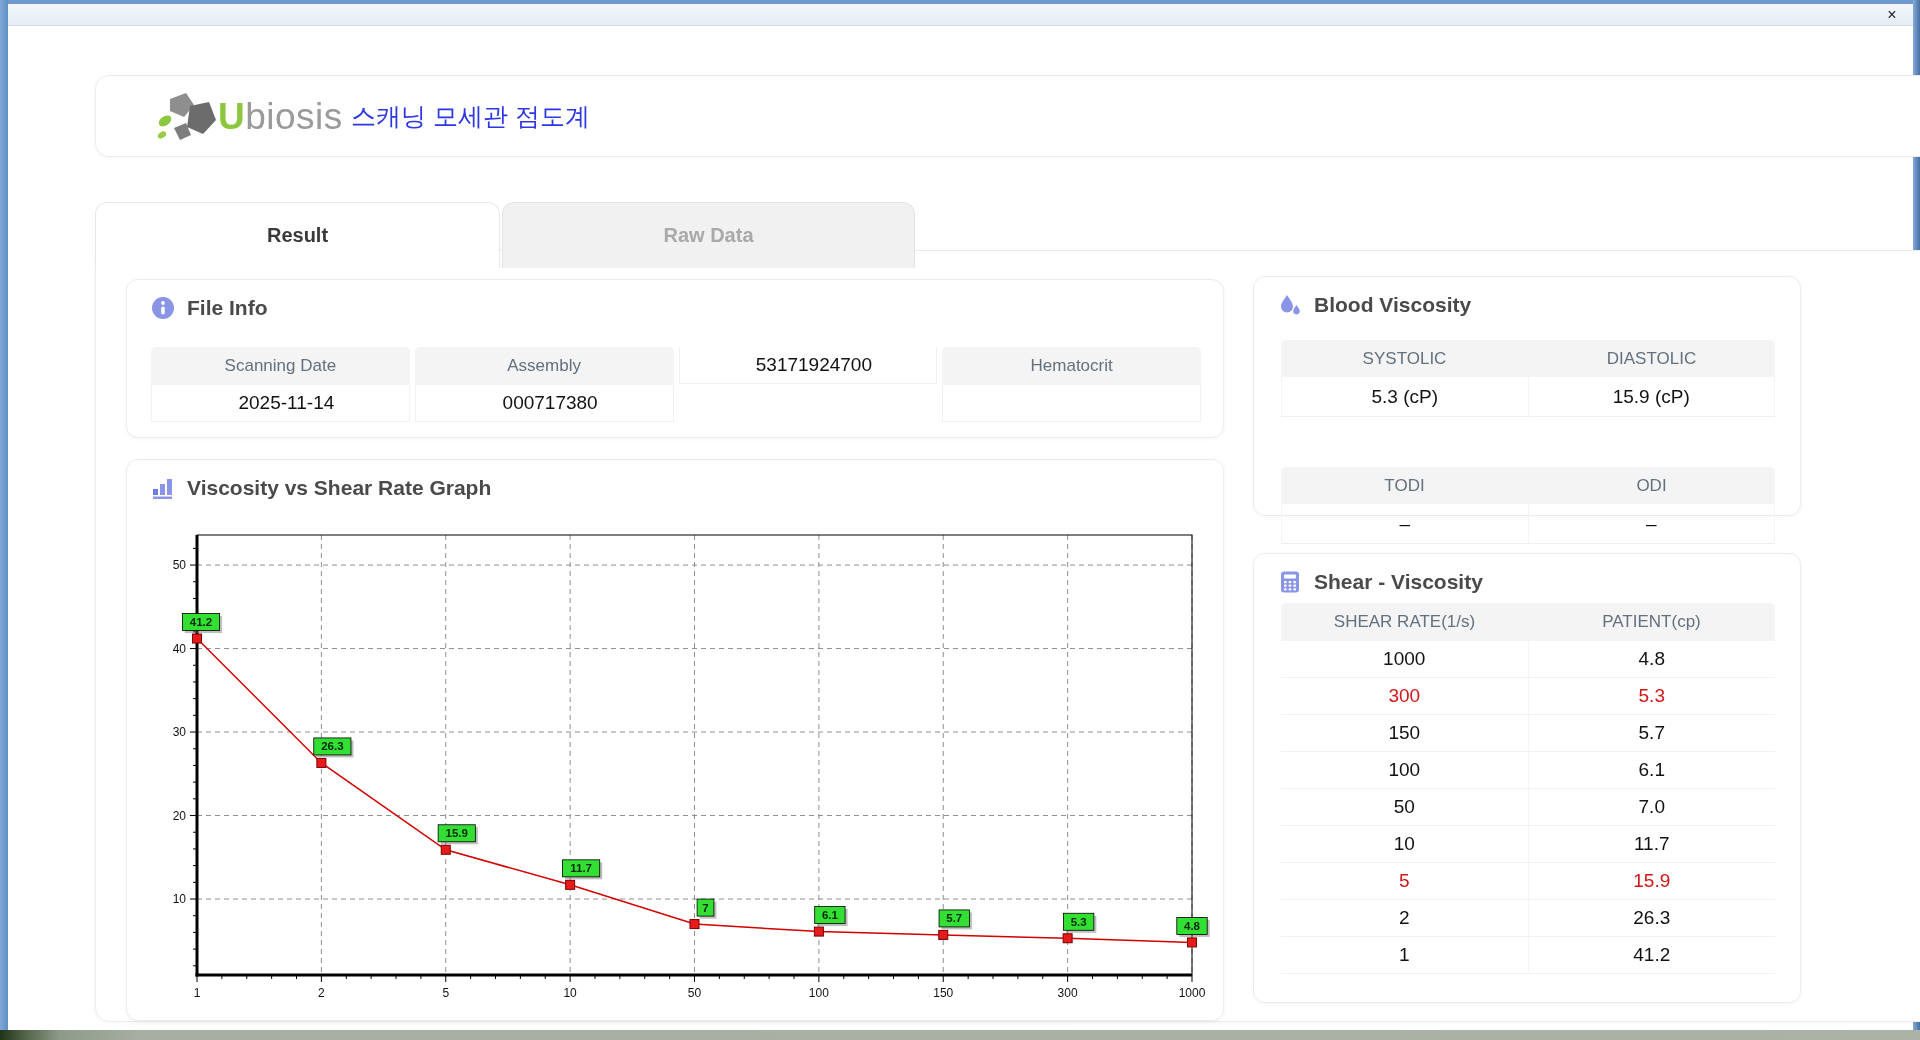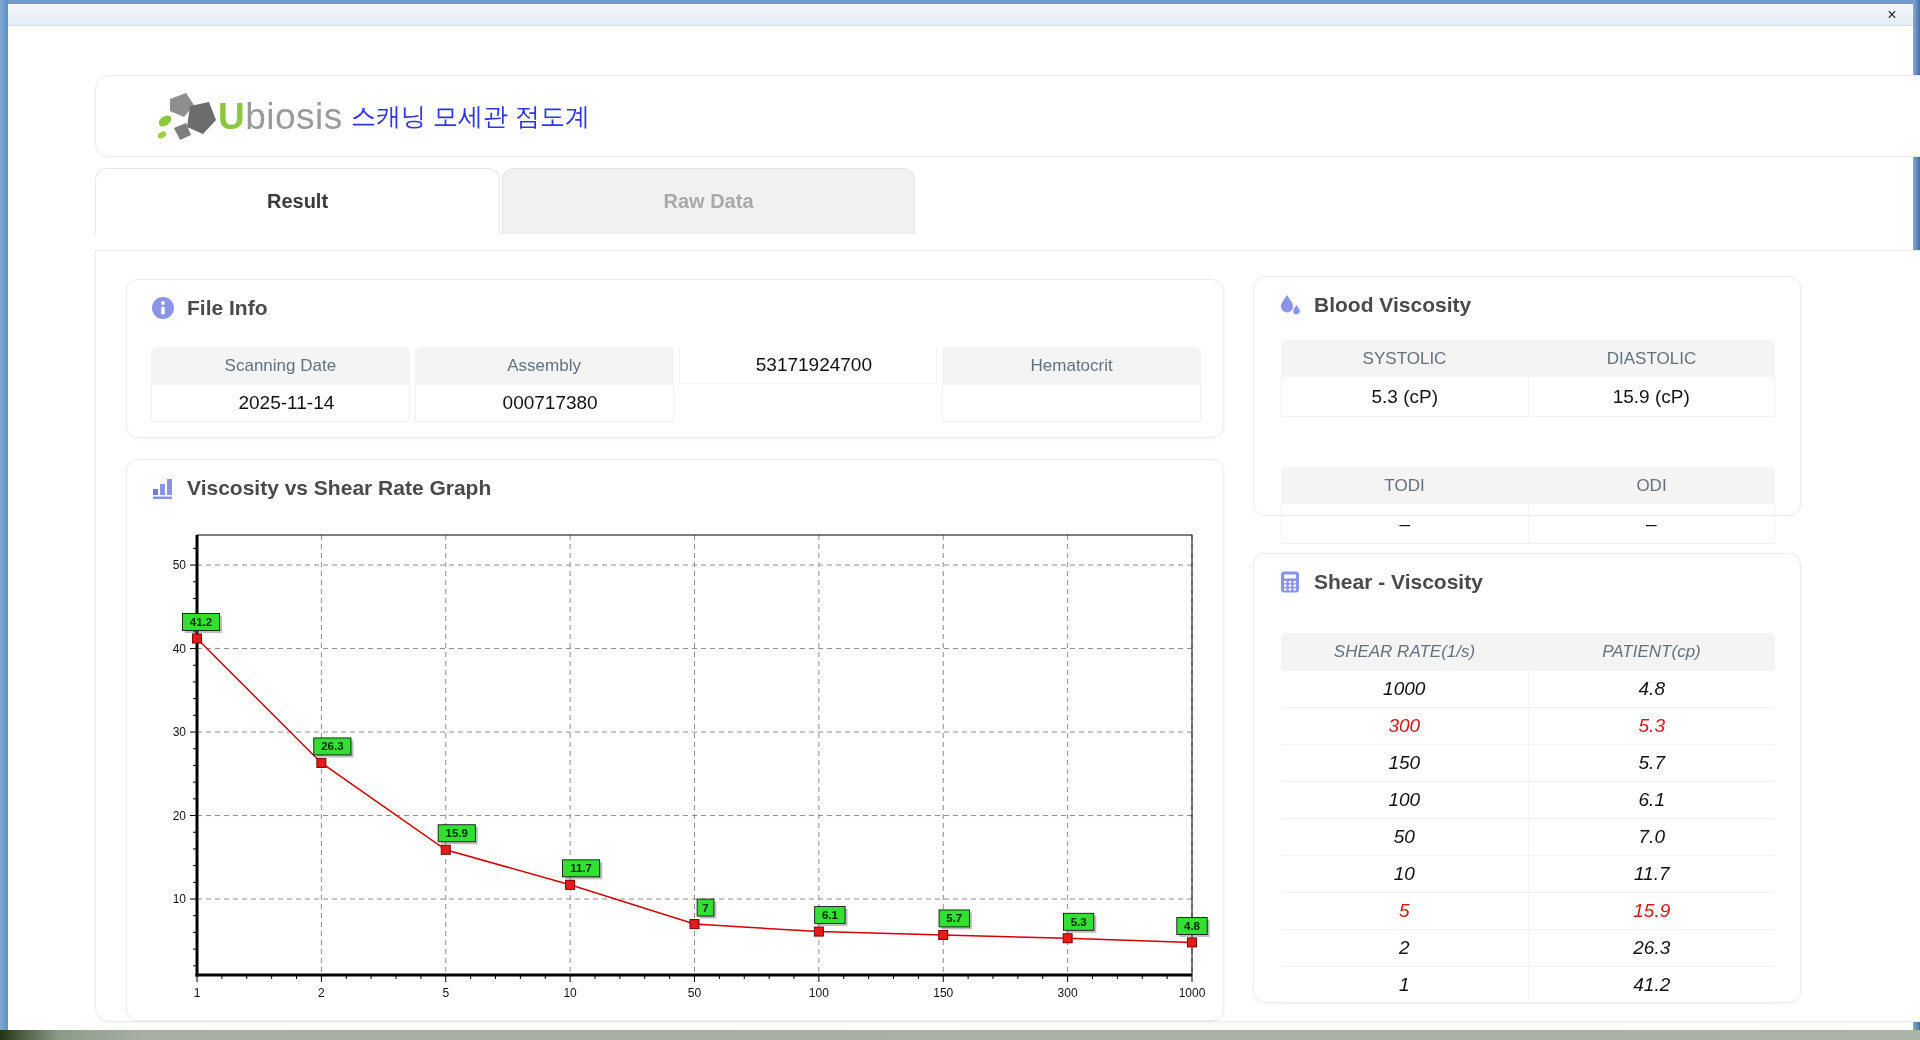--- a/index.html
+++ b/index.html
@@ -25,21 +25,21 @@
   
   .header-card { position:absolute; left:87px; top:49px; width:1908px; height:82px; }
   .logo-wrap { position:absolute; left:60px; top:14px; height:54px; display:flex; align-items:center; }
   .logo-mark { width:60px; height:54px; }
   .logo-text { font-size:37px; font-weight:bold; letter-spacing:0.5px; margin-left:2px; }
   .logo-u    { color:#8dc63f; }
   .logo-rest { color:#9a9a9a; font-weight:normal; }
   .app-title { position:absolute; left:255px; top:24px; font-size:25px; font-weight:normal; color:#2d37e2; }
 
   
-  .tabs { position:absolute; left:87px; top:142px; height:66px; display:flex; z-index:3; }
+  .tabs { position:absolute; left:87px; top:176px; height:66px; display:flex; z-index:3; }
   .tab  { height:66px; border-radius:12px 12px 0 0; font-size:20px; display:flex; align-items:center; justify-content:center; cursor:default; }
   .tab.active { width:405px; background:#fff; border:1px solid #e7e7e7; border-bottom:none; color:#3a3a3a; font-weight:bold; }
   .tab.inactive { width:413px; background:#f1f1f2; border:1px solid #e3e3e4; border-bottom:none; color:#a9a9a9; font-weight:bold; margin-left:2px; }
 
   
   .content-card { position:absolute; left:87px; top:224px; width:1915px; height:772px; border-radius:0 14px 14px 14px; }
 
   .panel { position:absolute; border-radius:12px; }
   .panel-title { position:absolute; left:24px; top:16px; display:flex; align-items:center; gap:12px;
                  font-size:21px; font-weight:bold; color:#4a4a4a; }
@@ -65,21 +65,21 @@
   .bv-head .bv-cell { height:37px; line-height:37px; background:#f4f4f5; font-size:17px; color:#63707e; }
   .bv-head .bv-cell:first-child { border-radius:5px 0 0 0; }
   .bv-head .bv-cell:last-child  { border-radius:0 5px 0 0; }
   .bv-vals .bv-cell { height:40px; line-height:39px; font-size:19px; color:#121212;
                       border-bottom:1px solid #f0f0f0; }
   .bv-vals .bv-cell:first-child { border-left:1px solid #f4f4f4; border-right:1px solid #f4f4f4; }
   .bv-vals .bv-cell:last-child  { border-right:1px solid #f4f4f4; }
   .bv-t1 { top:63px; } .bv-t2 { top:190px; }
 
   
-  .sv-table { position:absolute; left:27px; top:79px; width:494px;font-style:italic; }
+  .sv-table { position:absolute; left:27px; top:49px; width:494px; }
   .sv-row { display:flex; }
   .sv-cell { flex:1; text-align:center; }
   .sv-head .sv-cell { height:38px; line-height:38px; background:#f4f4f5; font-size:17px; color:#63707e; }
   .sv-head .sv-cell:first-child { border-radius:5px 0 0 0; }
   .sv-head .sv-cell:last-child  { border-radius:0 5px 0 0; }
   .sv-body .sv-cell { height:37px; line-height:36px; font-size:19px; color:#121212; border-bottom:1px solid #f1f1f1; }
   .sv-body .sv-row .sv-cell:first-child { border-right:1px solid #f4f4f4; }
   .sv-row.red .sv-cell { color:#d01818; }
 
   #chart { position:absolute; left:0; top:0; }

